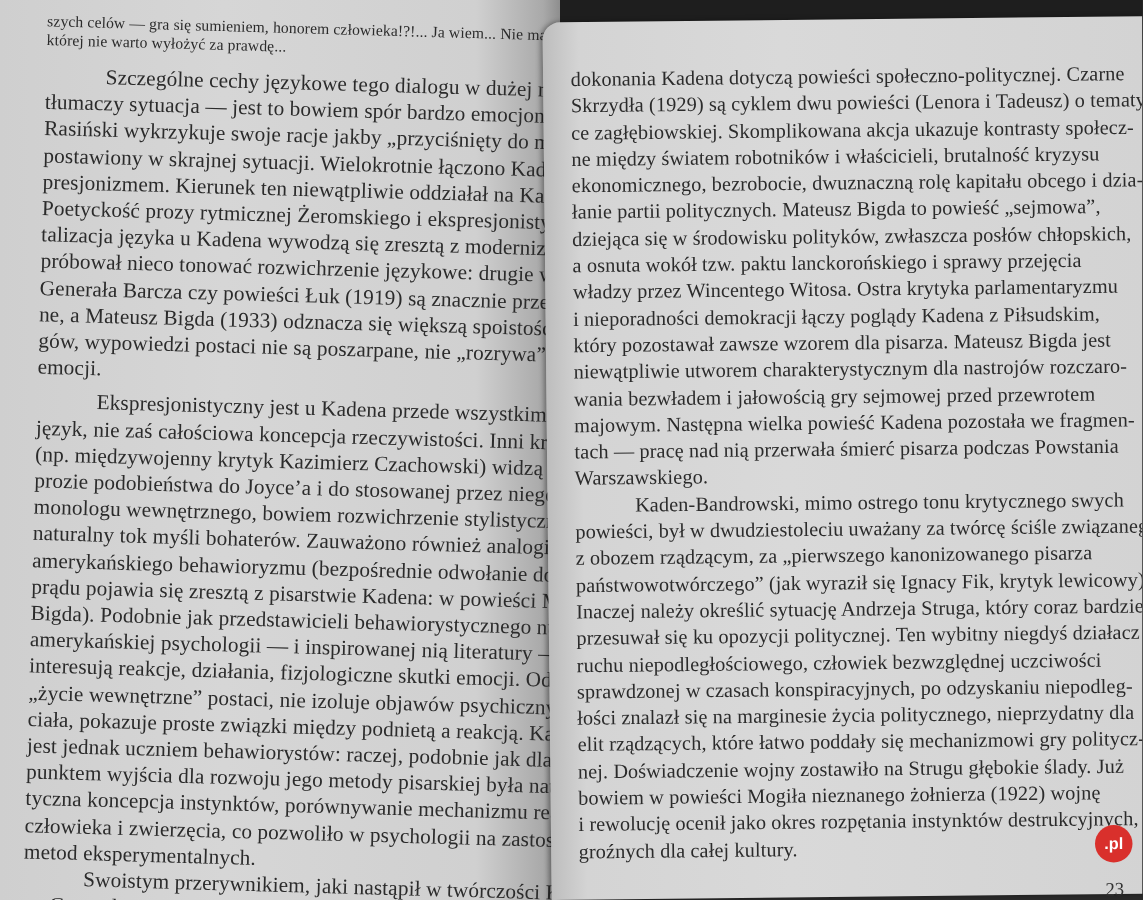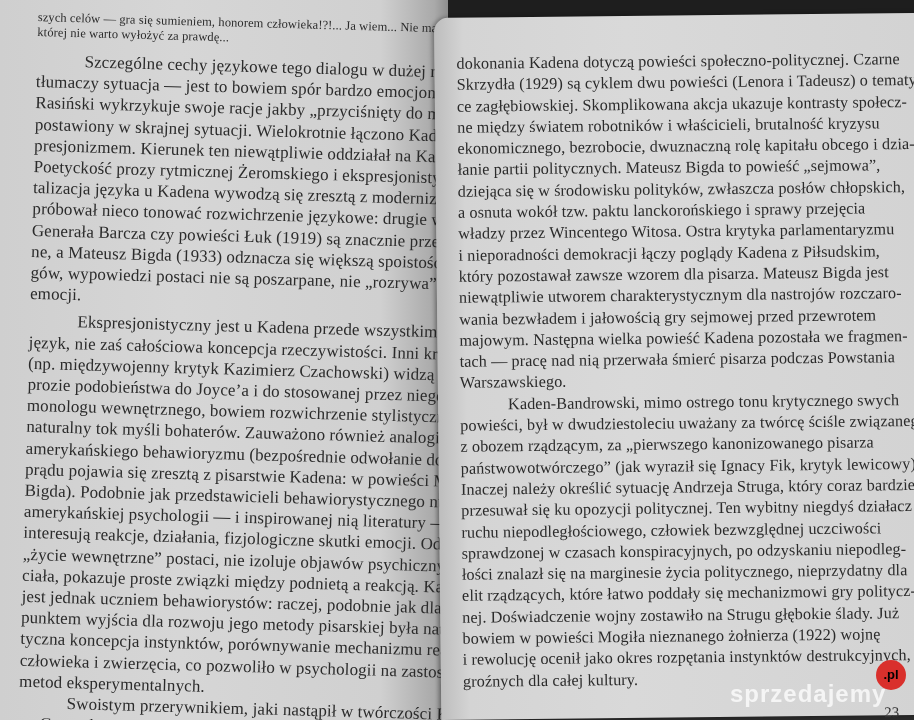--- a/index.html
+++ b/index.html
@@ -78,21 +78,21 @@
       font-weight: bold;
       color: rgba(255,255,255,0.75);
       letter-spacing: 1px;
     }
     .watermark-badge {
       position: absolute;
       left: 876px; top: 660px;
       width: 30px; height: 30px;
       border-radius: 50%;
       background: #d9302c;
-      color: #000000;
+      color: #ffffff;
       font-family: "Liberation Sans", sans-serif;
       font-weight: bold;
       font-size: 13px;
       line-height: 30px;
       text-align: center;
     }
   </style>
 </head>
 <body>
 
@@ -172,15 +172,14 @@
       <div class="line">nej. Doświadczenie wojny zostawiło na Strugu głębokie ślady. Już</div>
       <div class="line">bowiem w powieści Mogiła nieznanego żołnierza (1922) wojnę</div>
       <div class="line">i rewolucję ocenił jako okres rozpętania instynktów destrukcyjnych,</div>
       <div class="line">groźnych dla całej kultury.</div>
       <div class="gap-lg"></div>
 
     </div>
     <div class="page-number">23</div>
   </div>
 
-  <div class="watermark">sprzedajemy</div>
   <div class="watermark-badge">.pl</div>
 </div>
 
 </body></html>

